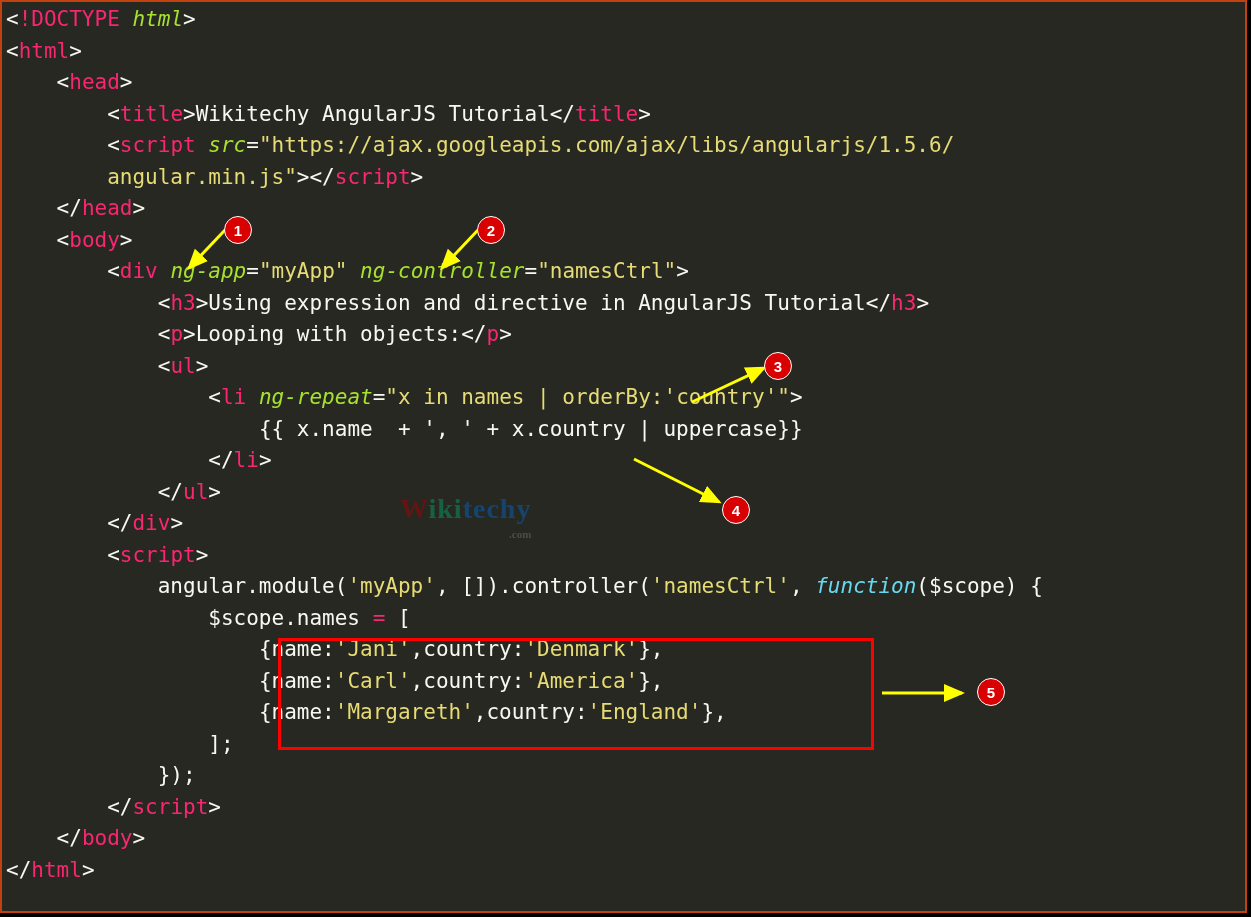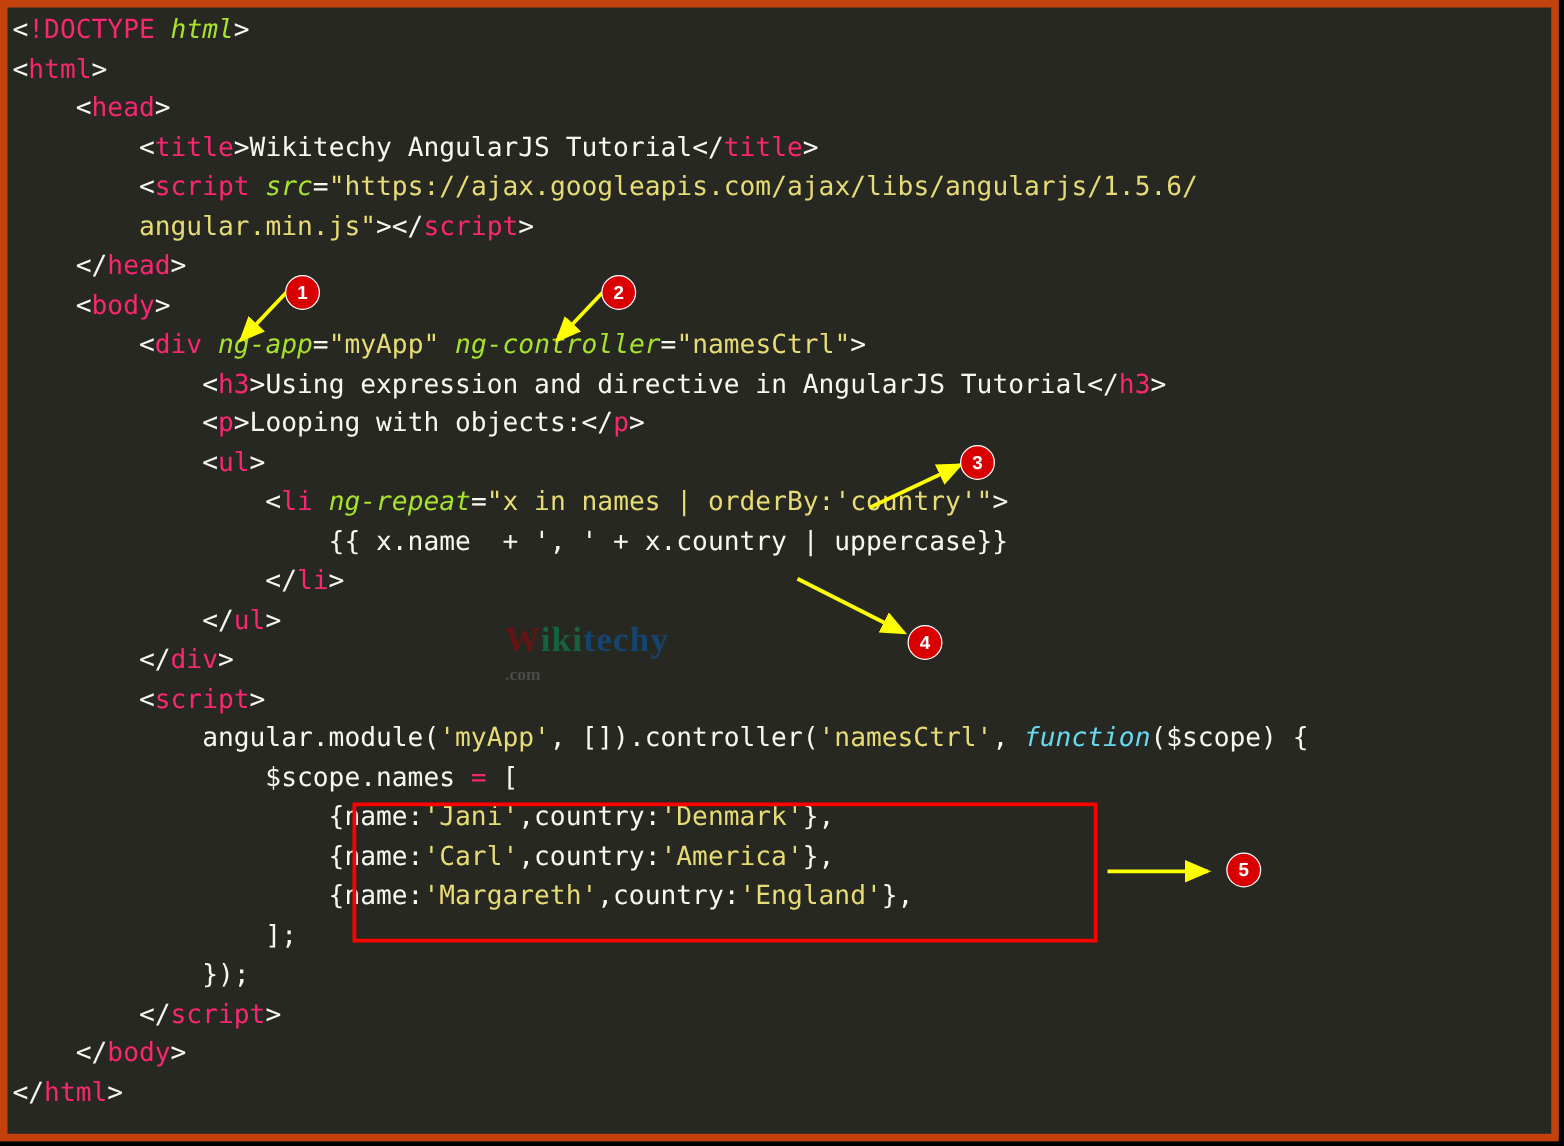--- a/index.html
+++ b/index.html
@@ -5,21 +5,21 @@
   body {
     margin: 0;
     padding: 0;
     background: #000;
     font-family: "Consolas", "Courier New", monospace;
     font-size: 21px;
     line-height: 1.5;
   }
   .editor {
     background: #272822;
-    border: 6px solid #c2410c;
+    border: 2px solid #c2410c;
     width: 1247px;
     height: 913px;
     position: relative;
     box-sizing: border-box;
     overflow: hidden;
   }
   pre {
     margin: 0;
     padding: 2px 4px;
     white-space: pre;
@@ -64,21 +64,21 @@
     position: absolute;
     font-family: Georgia, serif;
     font-size: 28px;
     font-weight: bold;
     opacity: 0.45;
     letter-spacing: 1px;
   }
   .watermark .w1 { color: #a00; }
   .watermark .w2 { color: #0a6; }
   .watermark .w3 { color: #06c; }
-  .watermark .dot { font-size: 14px; color:#777; letter-spacing:0; display:block; margin-top:-4px;}
+  .watermark .dot { font-size: 11px; color:#777; letter-spacing:0; display:block; text-align:right; margin-top:-4px;}
 </style>
 </head>
 <body>
 
 <div class="editor">
 <pre><span class="bracket">&lt;</span><span class="doctype-kw">!DOCTYPE</span> <span class="doctype-word">html</span><span class="bracket">&gt;</span>
 <span class="bracket">&lt;</span><span class="tag">html</span><span class="bracket">&gt;</span>
     <span class="bracket">&lt;</span><span class="tag">head</span><span class="bracket">&gt;</span>
         <span class="bracket">&lt;</span><span class="tag">title</span><span class="bracket">&gt;</span><span class="text">Wikitechy AngularJS Tutorial</span><span class="bracket">&lt;/</span><span class="tag">title</span><span class="bracket">&gt;</span>
         <span class="bracket">&lt;</span><span class="tag">script</span> <span class="attr">src</span><span class="text">=</span><span class="str">"https://ajax.googleapis.com/ajax/libs/angularjs/1.5.6/</span>

